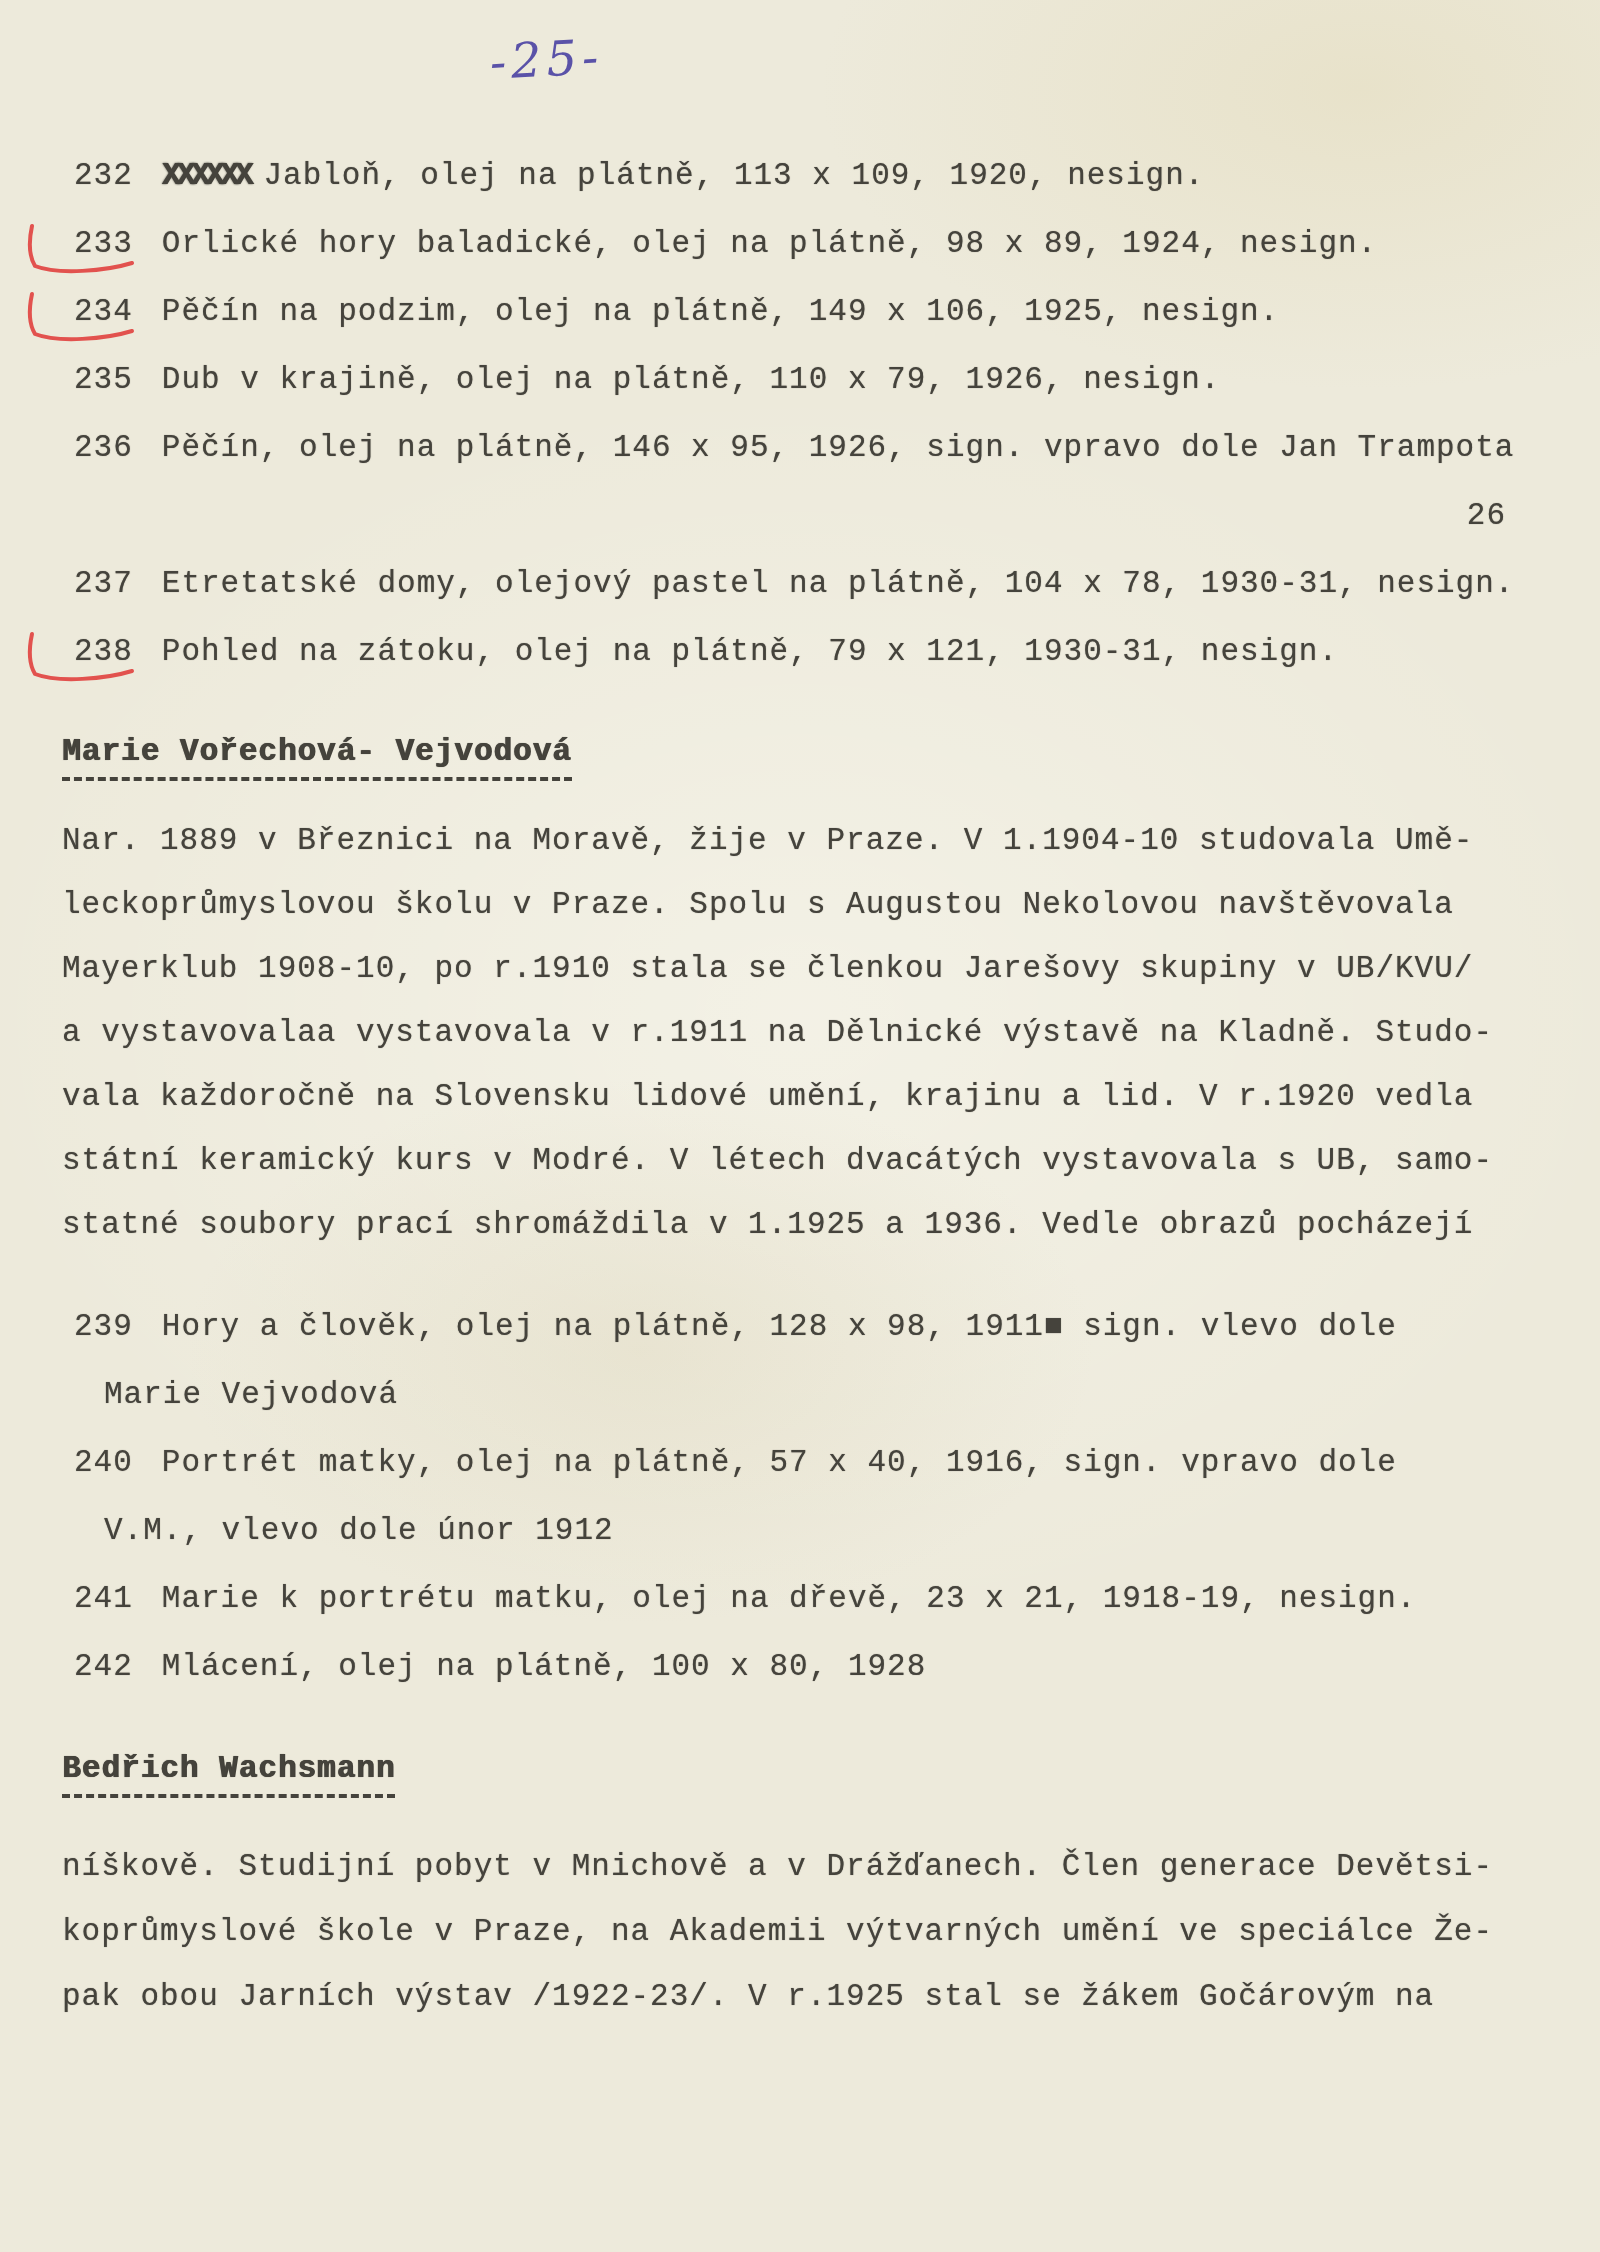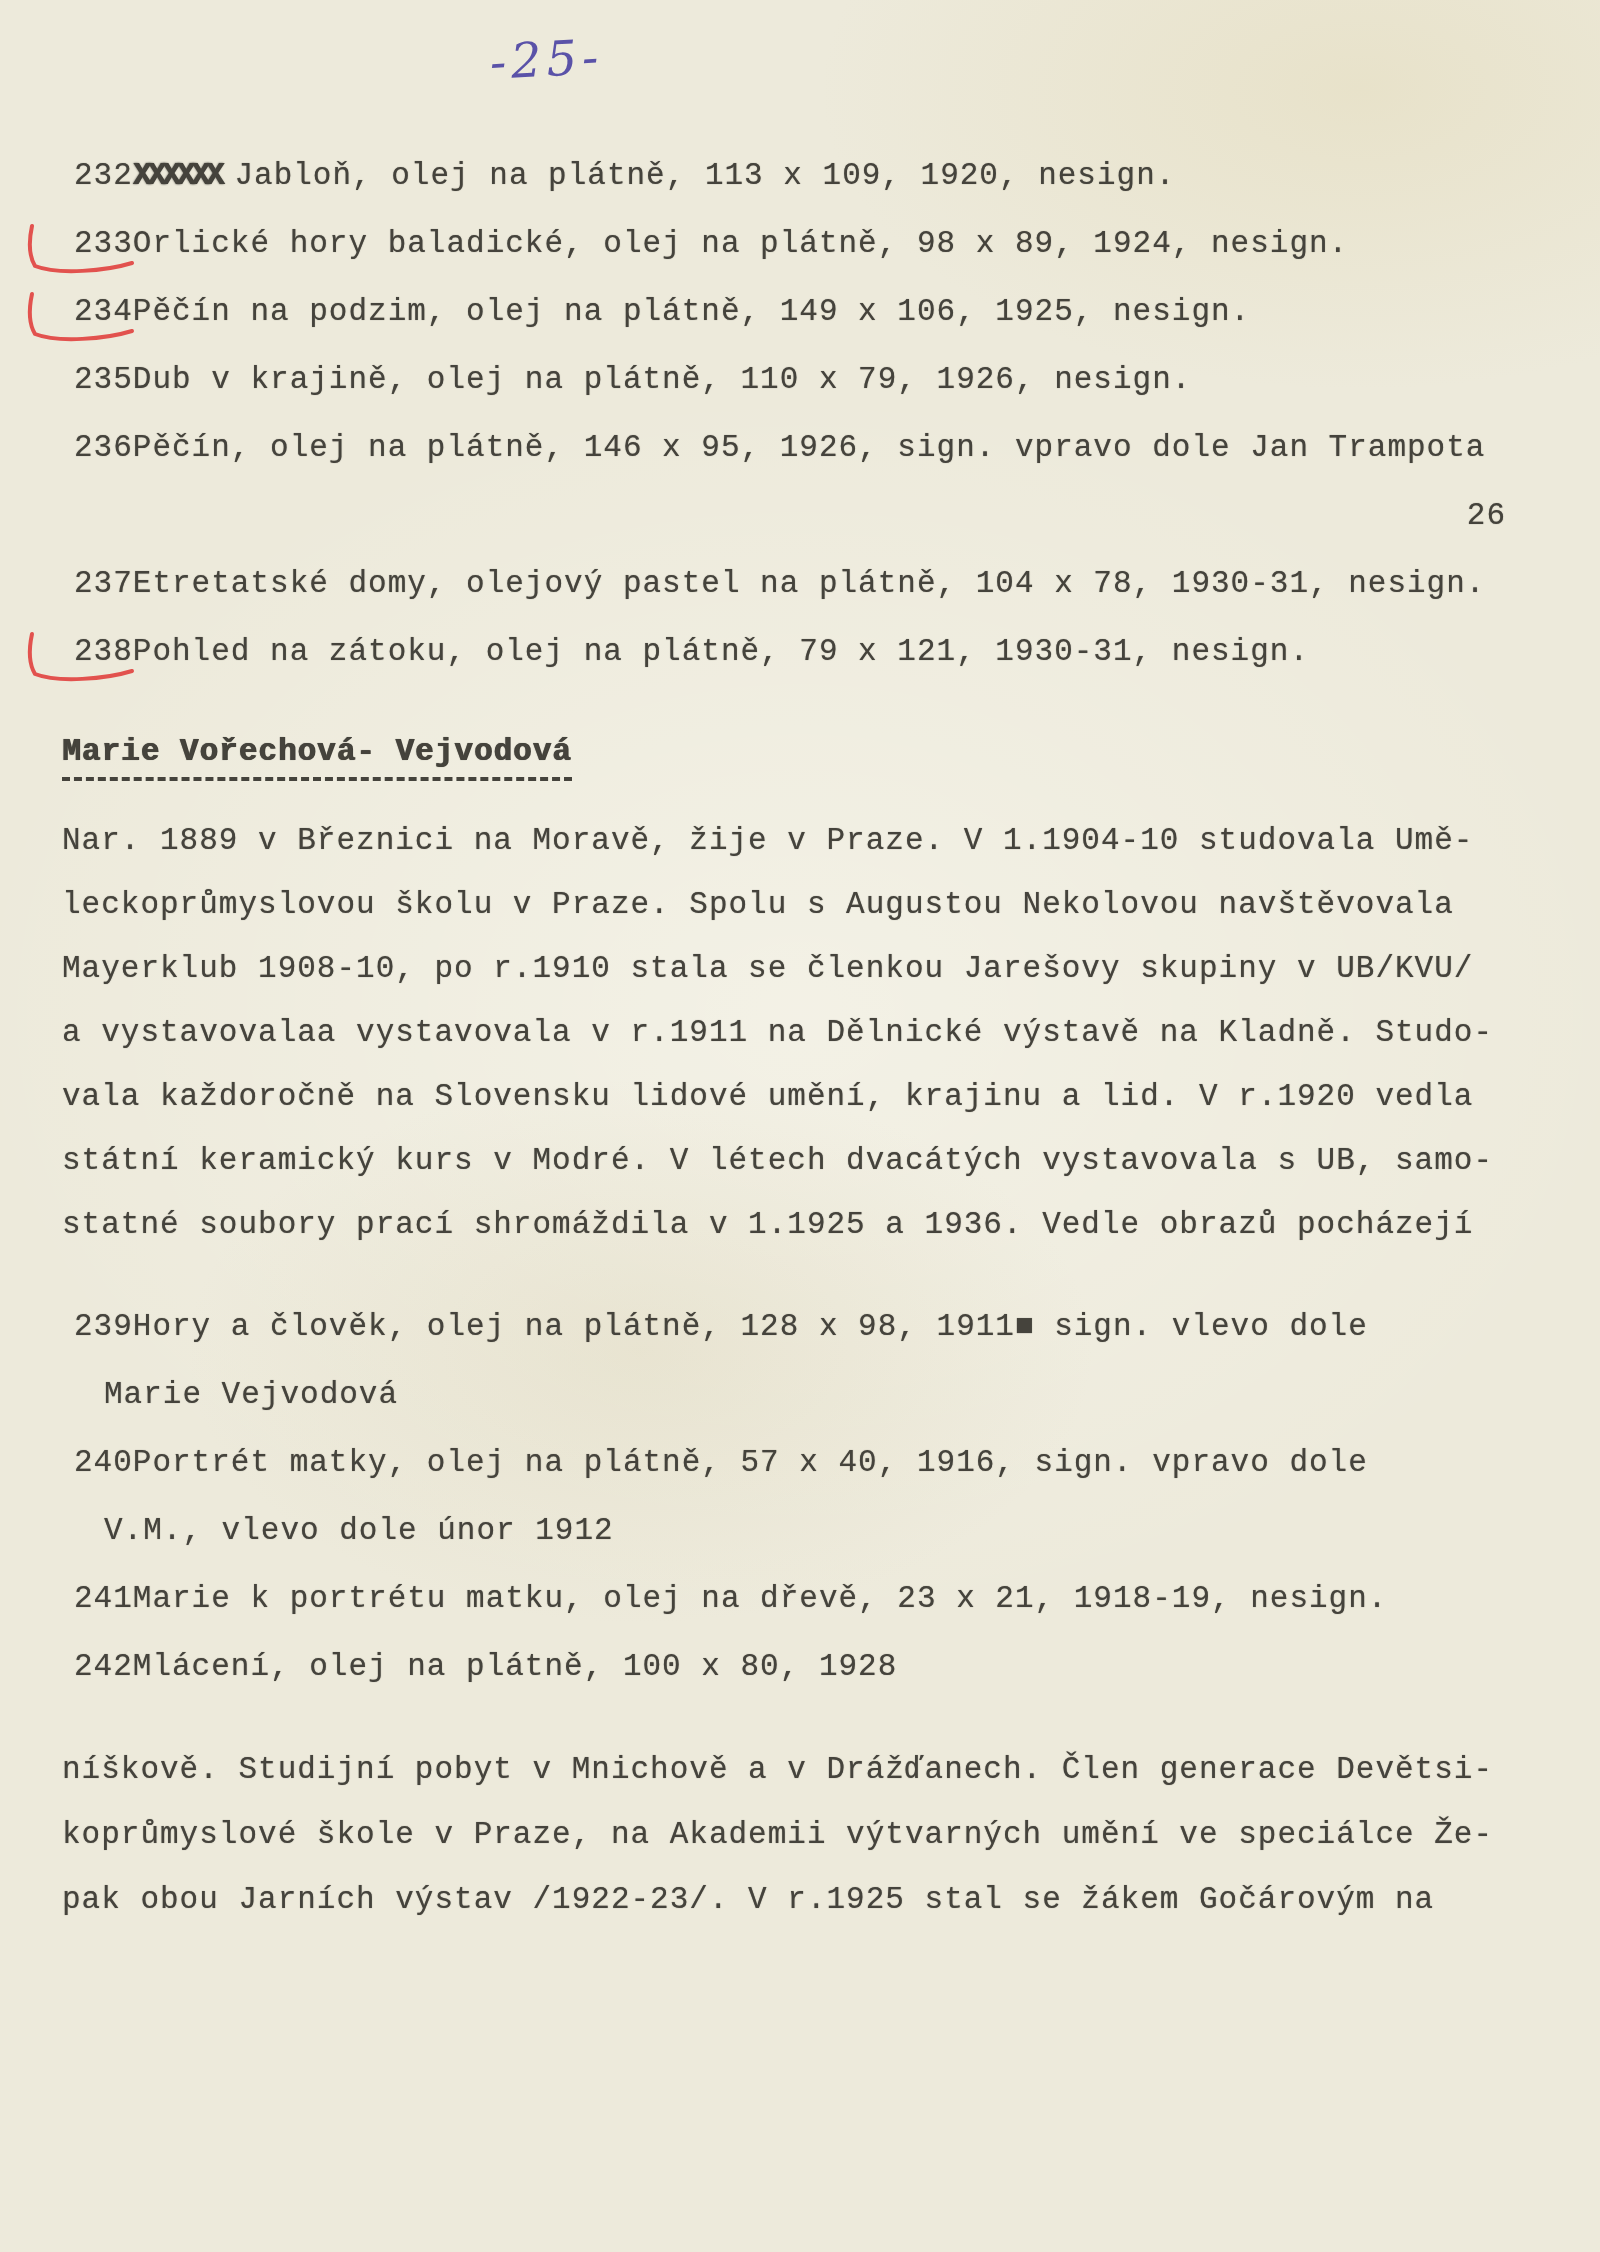--- a/index.html
+++ b/index.html
@@ -34,21 +34,21 @@
     font-style:italic;
     font-size:48px;
     letter-spacing:5px;
     color:var(--ink-hand);
     text-shadow:none;
     transform:rotate(-3deg);
     transform-origin:left center;
   }
   .entries{margin-left:14px;margin-top:44px;}
   .entries.middle{margin-top:36px;}
-  .entry-line1{position:relative;display:flex;line-height:68px;white-space:nowrap;}
+  .entry-line1{position:relative;display:flex;line-height:68px;white-space:nowrap;gap:29px;}
   .num{min-width:58px;flex:0 0 auto;}
   .joined .num{min-width:0;}
   .entry-text{flex:1 1 auto;}
   .struck{
     display:inline-block;
     font-weight:700;
     letter-spacing:-4px;
     margin-right:14px;
     text-shadow:0 0 2px currentColor,1px 0 0 currentColor;
   }
@@ -215,20 +215,21 @@
         <div class="entry-line1">
 
           <span class="num">242</span>
           <span class="entry-text"><span class="txt-main">Mlácení, olej na plátně, 100 x 80, 1928</span></span>
         </div>
 
       </div>
     </div>
 
   <div class="section section-2">
+    <div class="section-heading">Bedřich Wachsmann</div>
     <div class="bio">
 
 
         <div class="bio-line">níškově. Studijní pobyt v Mnichově a v Drážďanech. Člen generace Devětsi-</div>
 
         <div class="bio-line">koprůmyslové škole v Praze, na Akademii výtvarných umění ve speciálce Že-</div>
 
 
         <div class="bio-line">pak obou Jarních výstav /1922-23/. V r.1925 stal se žákem Gočárovým na</div>
       </div>

